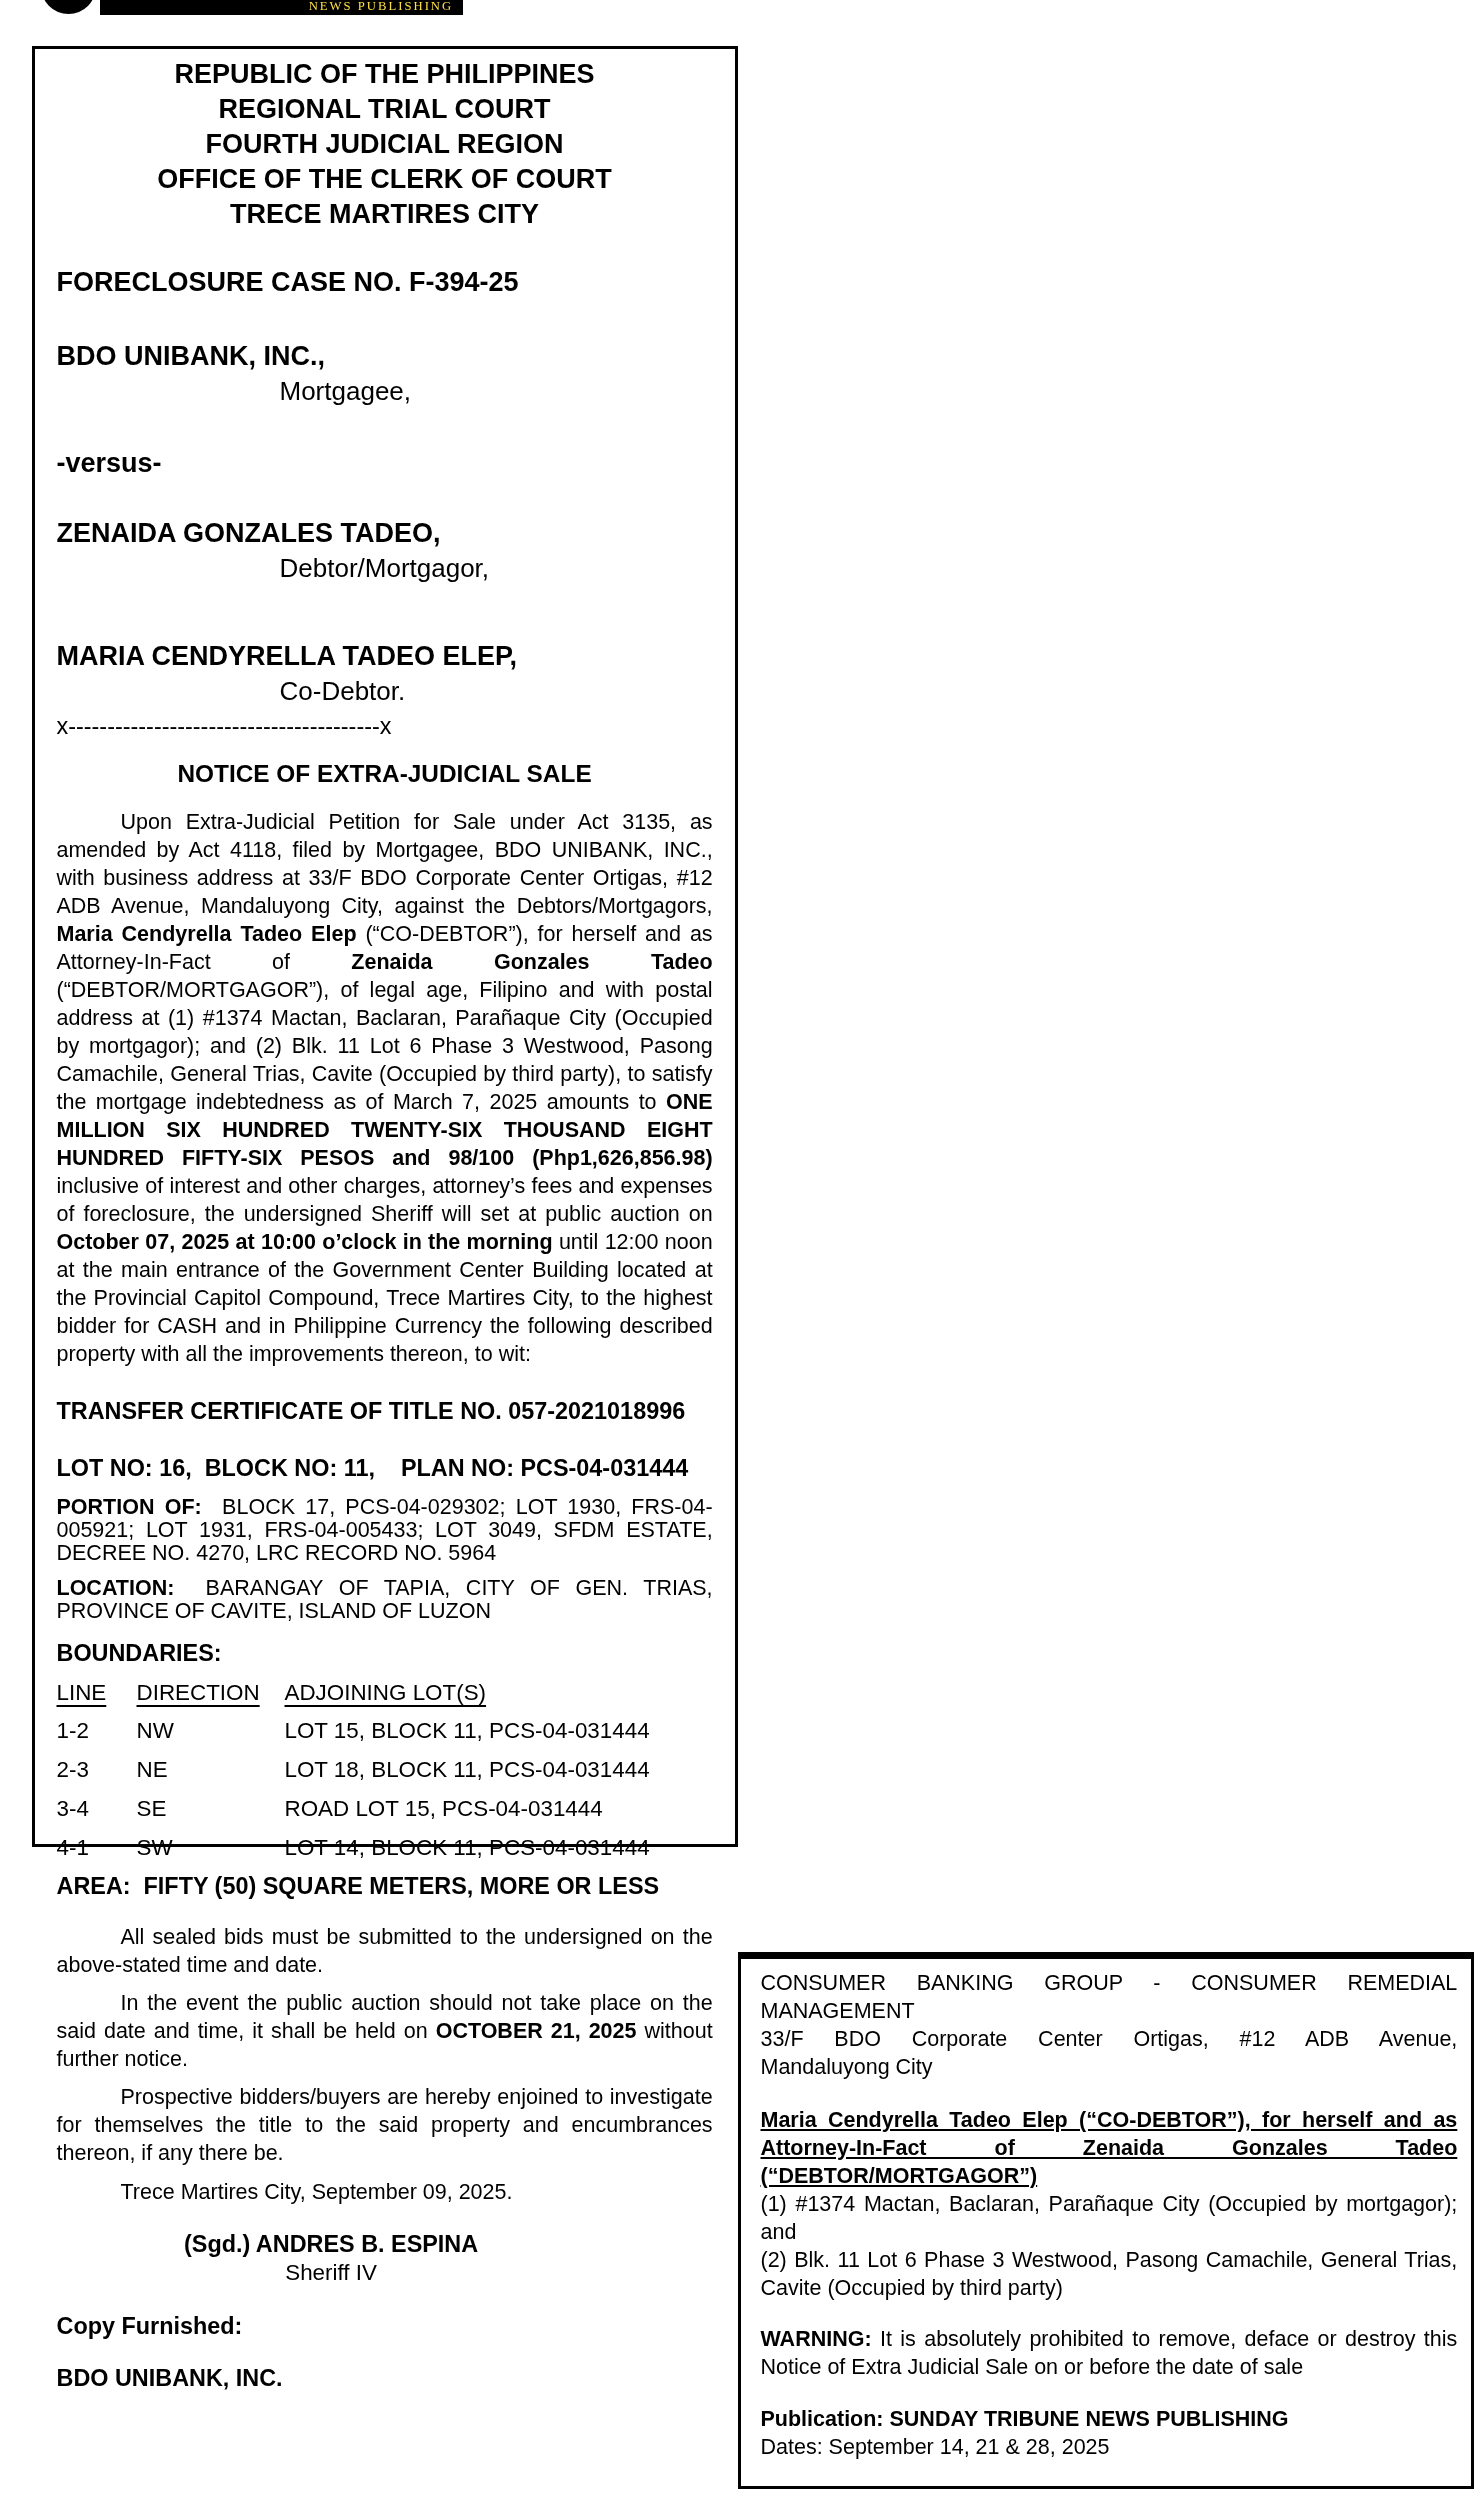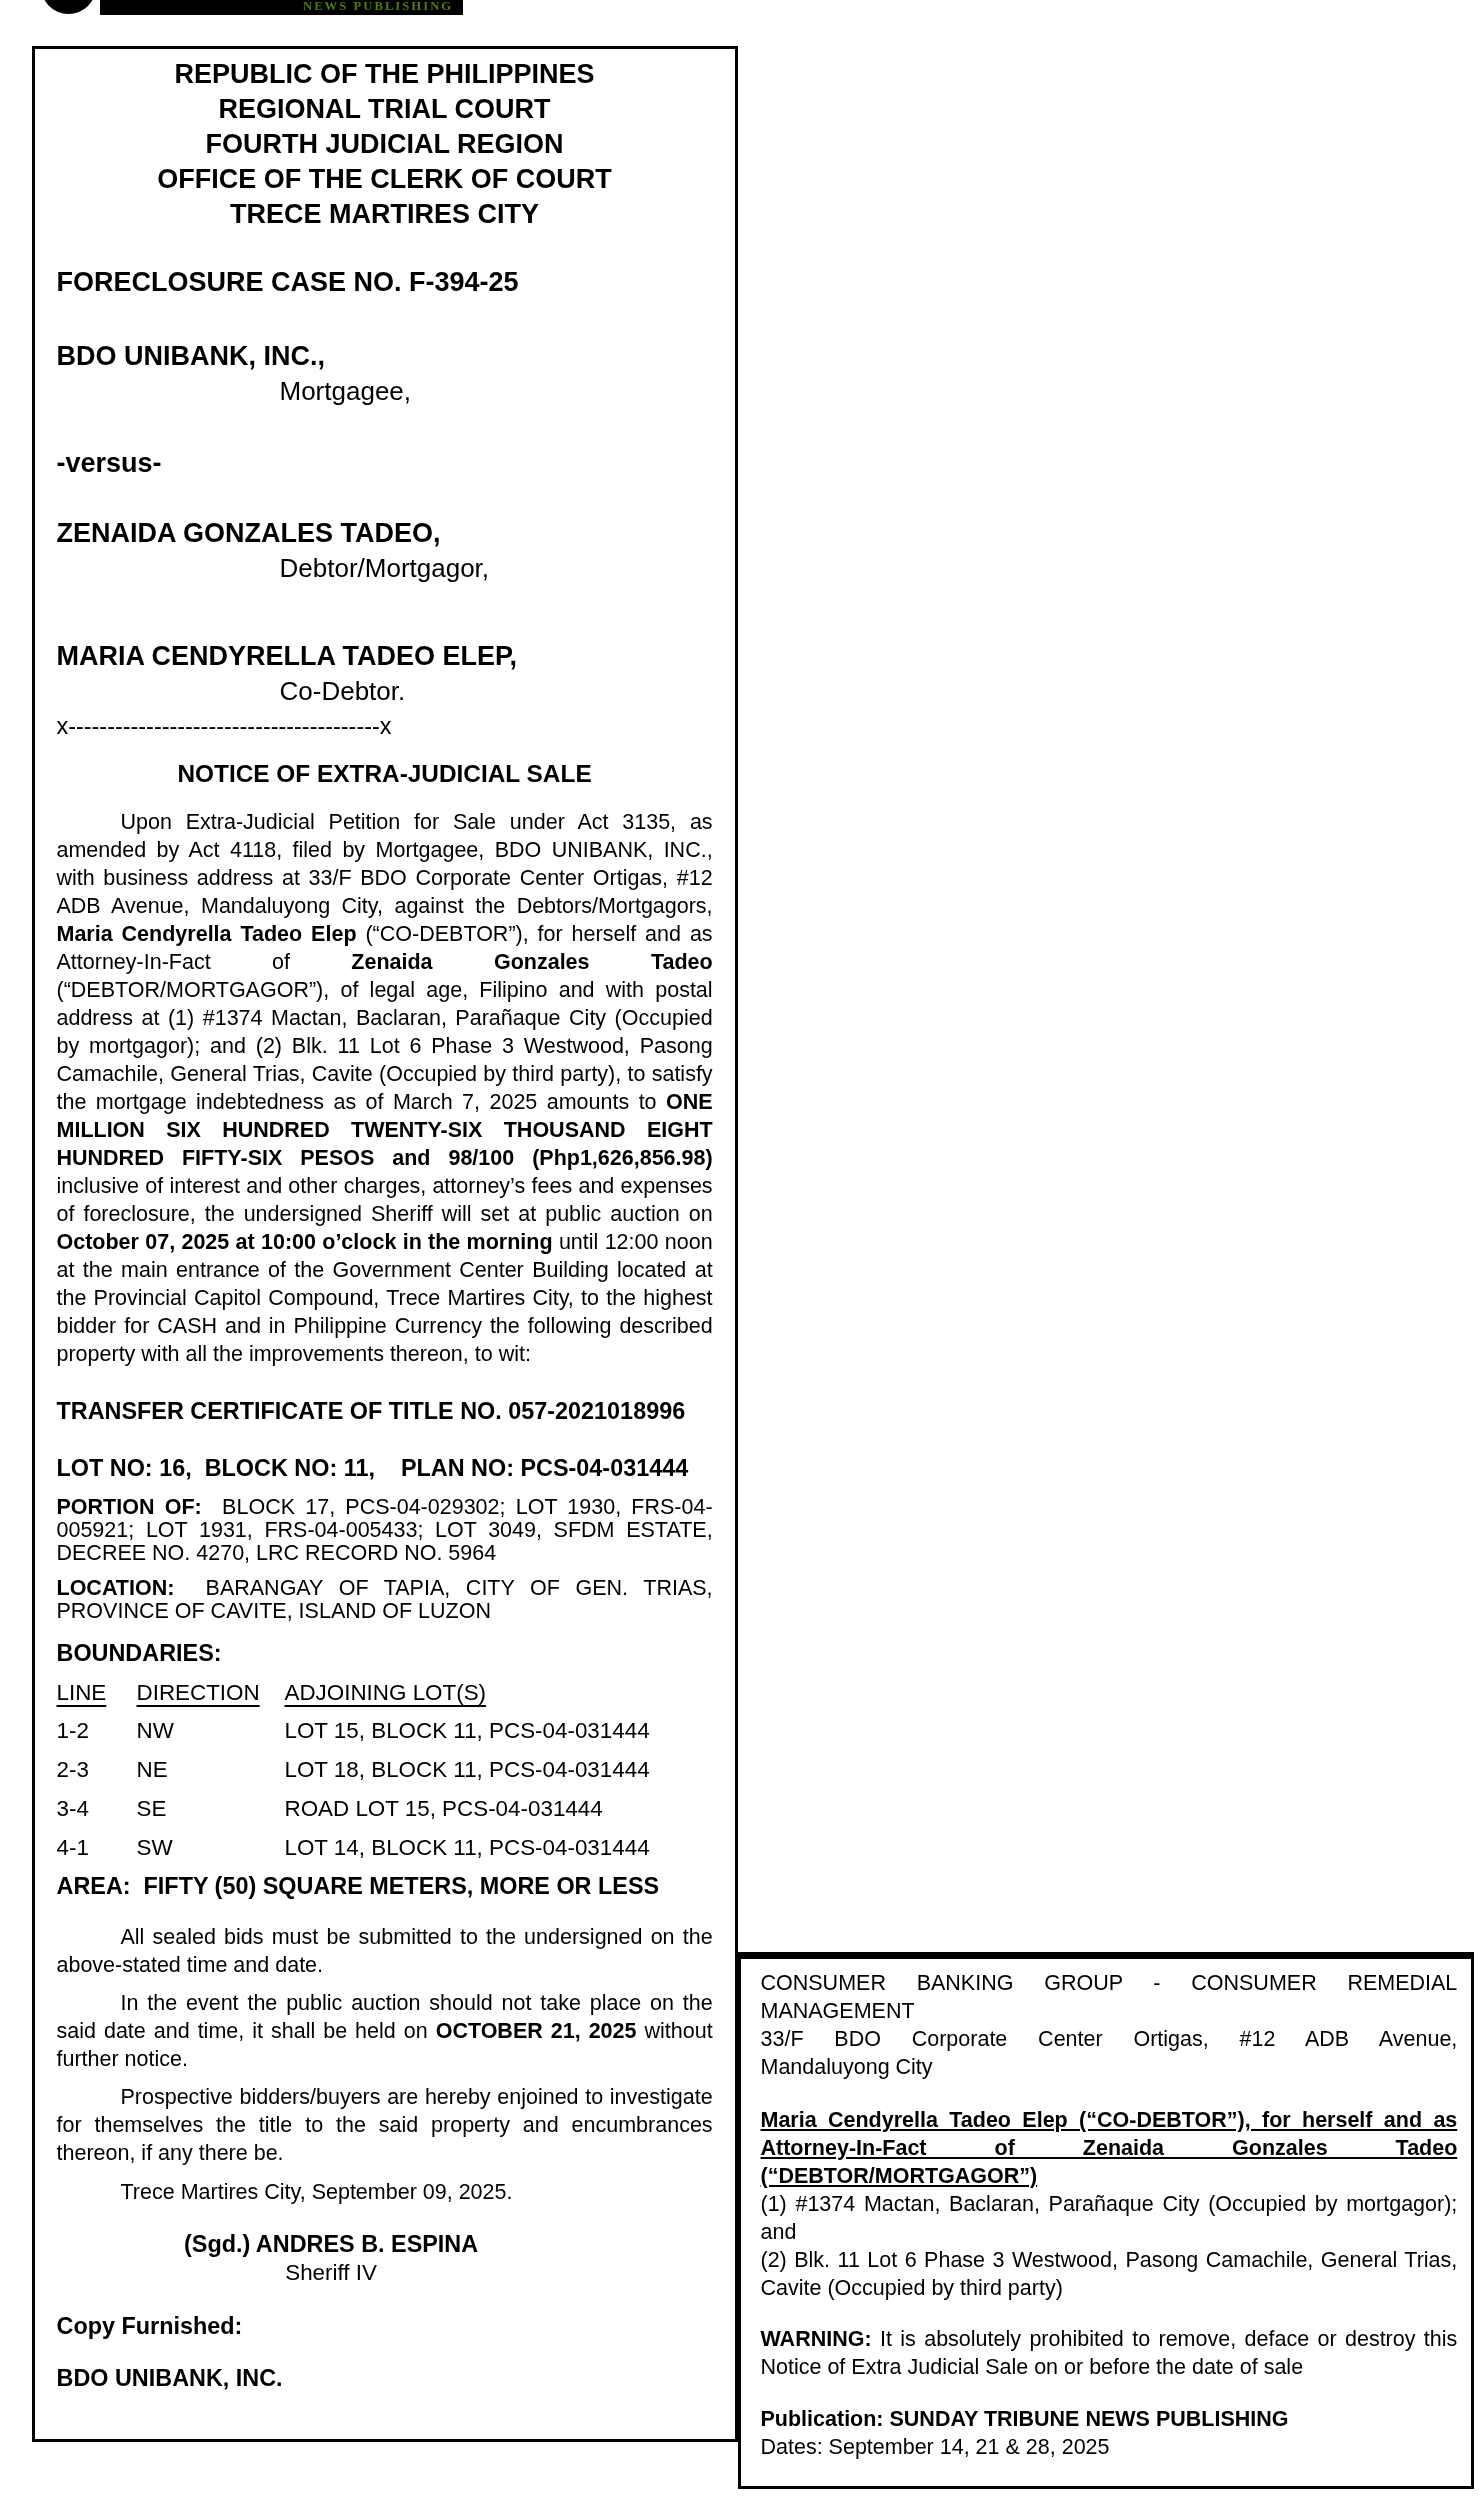--- a/index.html
+++ b/index.html
@@ -4,25 +4,25 @@
 <style>
   html,body { margin:0; padding:0; background:#fff; }
   .page {
     position:relative; width:1481px; height:2497px; background:#fff;
     font-family:"Liberation Sans", sans-serif; color:#000; overflow:hidden;
   }
   
   .logo-circle { position:absolute; left:41px; top:-41px; width:55px; height:55px;
     background:#000; border-radius:50%; }
   .logo-bar { position:absolute; left:100px; top:0; width:363px; height:14.6px;
-    background:#000; color:#4d7c0f; box-sizing:border-box;
-    font-family:"Liberation Serif", serif; font-weight:bold; font-size:12.7px;
+    background:#000; color:#fde047; box-sizing:border-box;
+    font-family:"Liberation Serif", serif; font-weight:normal; font-size:12.7px;
     line-height:13.7px; letter-spacing:2px; text-align:right; padding-right:9.8px; }
   
-  .left-box { position:absolute; left:32px; top:46px; width:706px; height:2396px;
+  .left-box { position:absolute; left:32px; top:46px; width:706px; height:1801px;
     border:3.9px solid #000; box-sizing:border-box; padding:5.9px 22.4px 0 21.5px; }
   .right-box { position:absolute; left:738px; top:1952px; width:736px; height:537px;
     border:3.9px solid #000; border-top-width:7.8px; box-sizing:border-box;
     padding:9.8px 13.7px 0 19.5px; }
   .hdr { text-align:center; font-weight:bold; font-size:27px; line-height:35px; margin-top:2px; }
   .case-no { font-weight:bold; font-size:27px; line-height:35px; margin-top:33px; }
   .party-name { font-weight:bold; font-size:27px; line-height:35px; }
   .mt40 { margin-top:39px; } .mt38 { margin-top:37px; } .mt36 { margin-top:35px; } .mt34 { margin-top:53px; }
   .party-role { font-size:26px; line-height:35px; padding-left:223px; }
   .xrule { font-size:23.4px; line-height:35px; }

